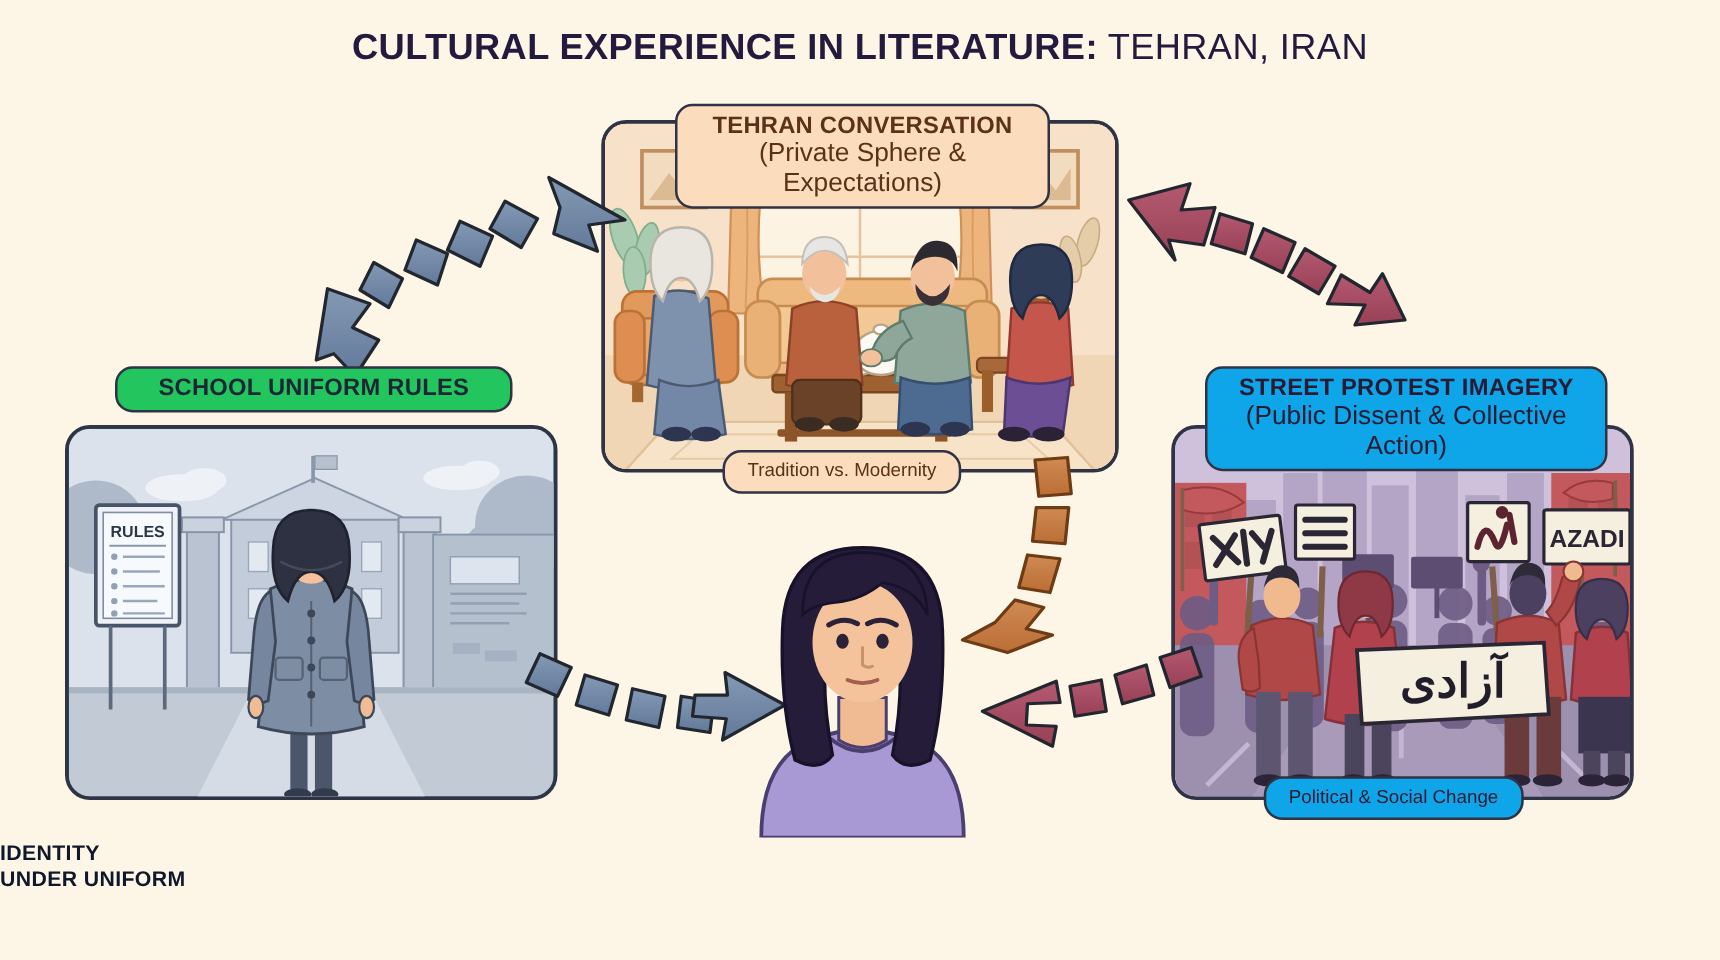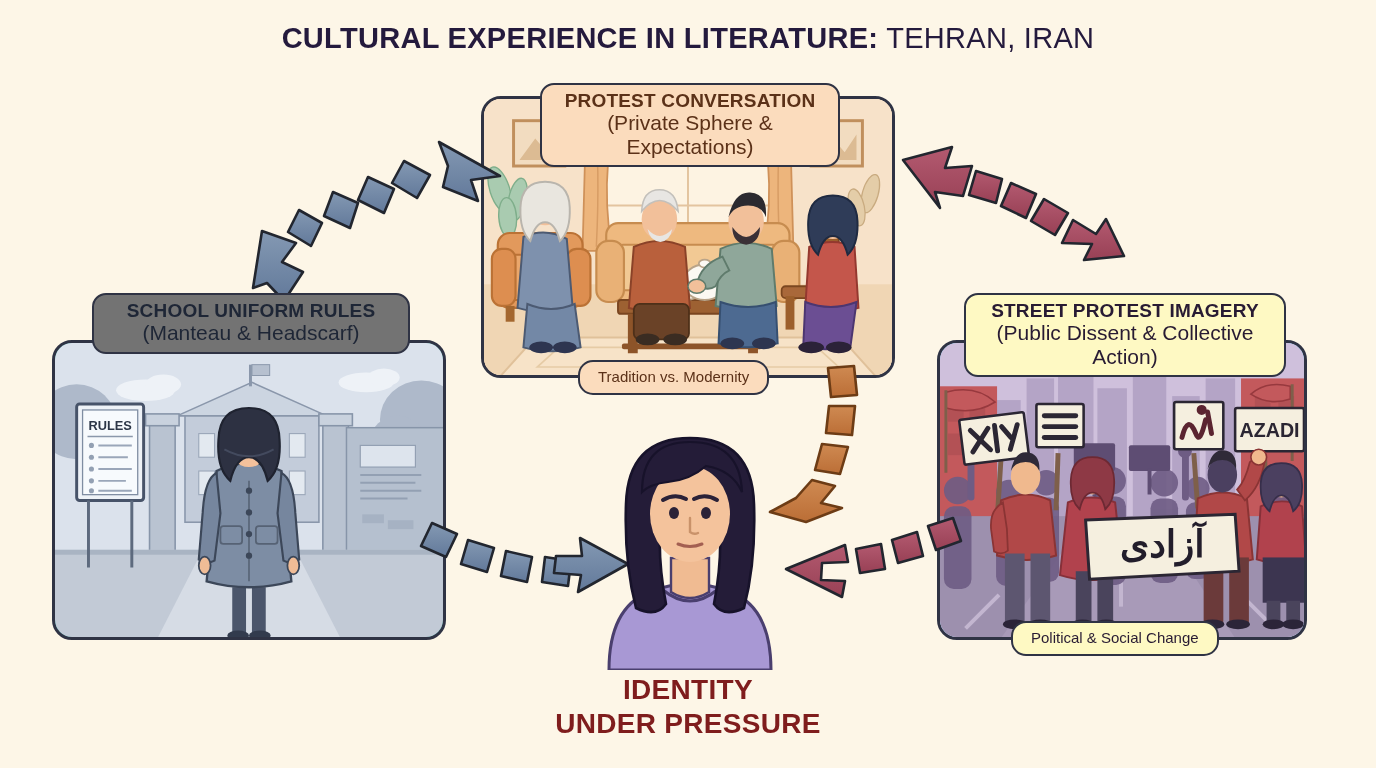--- a/index.html
+++ b/index.html
@@ -48,28 +48,28 @@
     position: absolute;
     border: 2.5px solid #2f3344;
     border-radius: 15px;
     font-size: 15px;
     padding: 6px 18px 8px;
     text-align: left;
     z-index: 14;
     white-space: nowrap;
   }
 
-  .sky-badge { background:#737373; color:#1e2636; }
+  .sky-badge { background:#22c55e; color:#1e2636; }
   .tan-badge { background:#fbdcbd; color:#5b3118; }
-  .lav-badge { background:#fef9c3; color:#281b33; }
+  .lav-badge { background:#0ea5e9; color:#281b33; }
 
   
   .bottom-label {
-    position: absolute; left: 0; width: 100%; text-align: center;
-    font-size: 28px; font-weight: 800; color: #7f1d1d;
+    position: absolute; left: 0; width: 100%; 
+    font-size: 17px; font-weight: 800; color: #0f172a;
     line-height: 1.22; letter-spacing: .3px;
   }
 
   svg { display:block; }
   .nosel { user-select:none; }
 </style>
 </head>
 <body>
 
 <div id="stage">
@@ -262,21 +262,20 @@
         <path d="M172 108 q25 14 50 0" fill="none" stroke="#434a5e" stroke-width="2"></path>
 
         <ellipse cx="186" cy="297" rx="11" ry="5" fill="#323b4d"></ellipse>
         <ellipse cx="208" cy="297" rx="11" ry="5" fill="#323b4d"></ellipse>
       </g>
     </svg>
   </div>
 
   <div class="badge sky-badge" style="left:92px; top:293px; width:318px;">
     <span class="b1">SCHOOL UNIFORM RULES</span>
-    <span class="b2">(Manteau &amp; Headscarf)</span>
   </div>
 
   <div class="panel" style="left:481px; top:96px; width:414px; height:282px; background:#f3d2ae;">
     <svg class="scene" viewBox="0 0 414 282" preserveAspectRatio="none">
       <rect x="0" y="0" width="414" height="282" fill="#f6e0c6"></rect>
 
       <rect x="0" y="0" width="414" height="190" fill="#f7e2c9"></rect>
 
       <g>
         <rect x="118" y="8" width="178" height="142" fill="#fdf3e2" stroke="#d8b086" stroke-width="2"></rect>
@@ -406,21 +405,21 @@
         <path d="M326 206 q26 10 52 0 l-6 44 q-26 8 -48 0 z" fill="#6b4e93" stroke="#4c3670" stroke-width="2"></path>
         <ellipse cx="354" cy="122" rx="17" ry="20" fill="#f2c09a"></ellipse>
         <path d="M354 98 q24 0 25 26 q1 24 -10 34 q-5 -19 -15 -19 q-10 0 -15 19 q-11 -10 -10 -34 q1 -26 25 -26z" fill="#2f3c58" stroke="#1f2a41" stroke-width="2"></path>
         <ellipse cx="332" cy="252" rx="13" ry="6" fill="#2b2238"></ellipse>
           <ellipse cx="360" cy="252" rx="13" ry="6" fill="#2b2238"></ellipse>
       </g>
     </svg>
   </div>
 
   <div class="badge tan-badge" style="left:540px; top:83px; width:300px;">
-    <span class="b1">PROTEST CONVERSATION</span>
+    <span class="b1">TEHRAN CONVERSATION</span>
     <span class="b2">(Private Sphere &amp; Expectations)</span>
   </div>
   <div class="cap tan-badge" style="left:578px; top:360px;">Tradition vs. Modernity</div>
 
   <div class="panel" style="left:937px; top:340px; width:370px; height:300px; background:#7dd3fc;">
     <svg class="scene" viewBox="0 0 370 300" preserveAspectRatio="none">
       <rect x="0" y="0" width="370" height="300" fill="#cfc0dc"></rect>
 
       <g fill="#b4a4c6">
         <rect x="48" y="58" width="34" height="120"></rect>
@@ -613,16 +612,16 @@
 
     <ellipse cx="99" cy="83" rx="5" ry="6" fill="#2b2238"></ellipse>
     <ellipse cx="131" cy="83" rx="5" ry="6" fill="#2b2238"></ellipse>
 
     <path d="M115 88 v14 q4 3 8 1" fill="none" stroke="#c9926a" stroke-width="2.4" stroke-linecap="round"></path>
     <path d="M103 114 q12 5 24 0" fill="none" stroke="#a35f51" stroke-width="3" stroke-linecap="round"></path>
   </svg>
 
   <div class="bottom-label nosel" style="top:673px;">
     <div>IDENTITY</div>
-    <div>UNDER PRESSURE</div>
+    <div>UNDER UNIFORM</div>
   </div>
 
 </div>
 
 </body></html>

